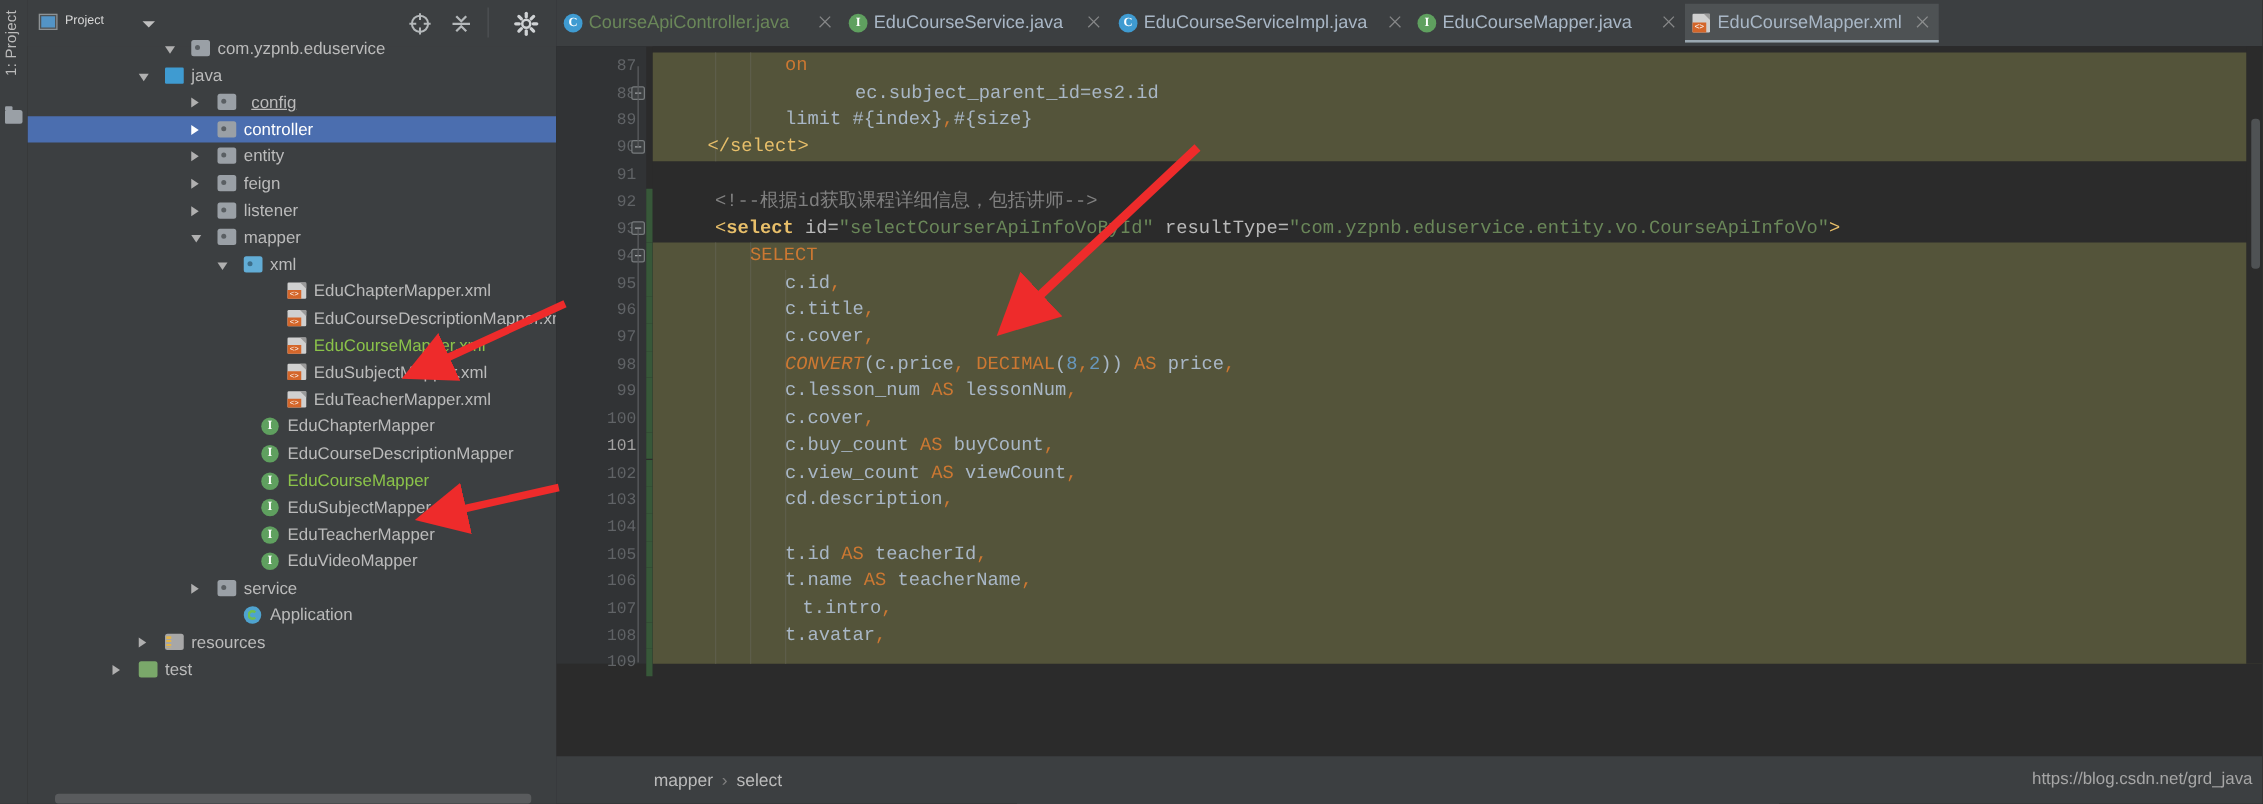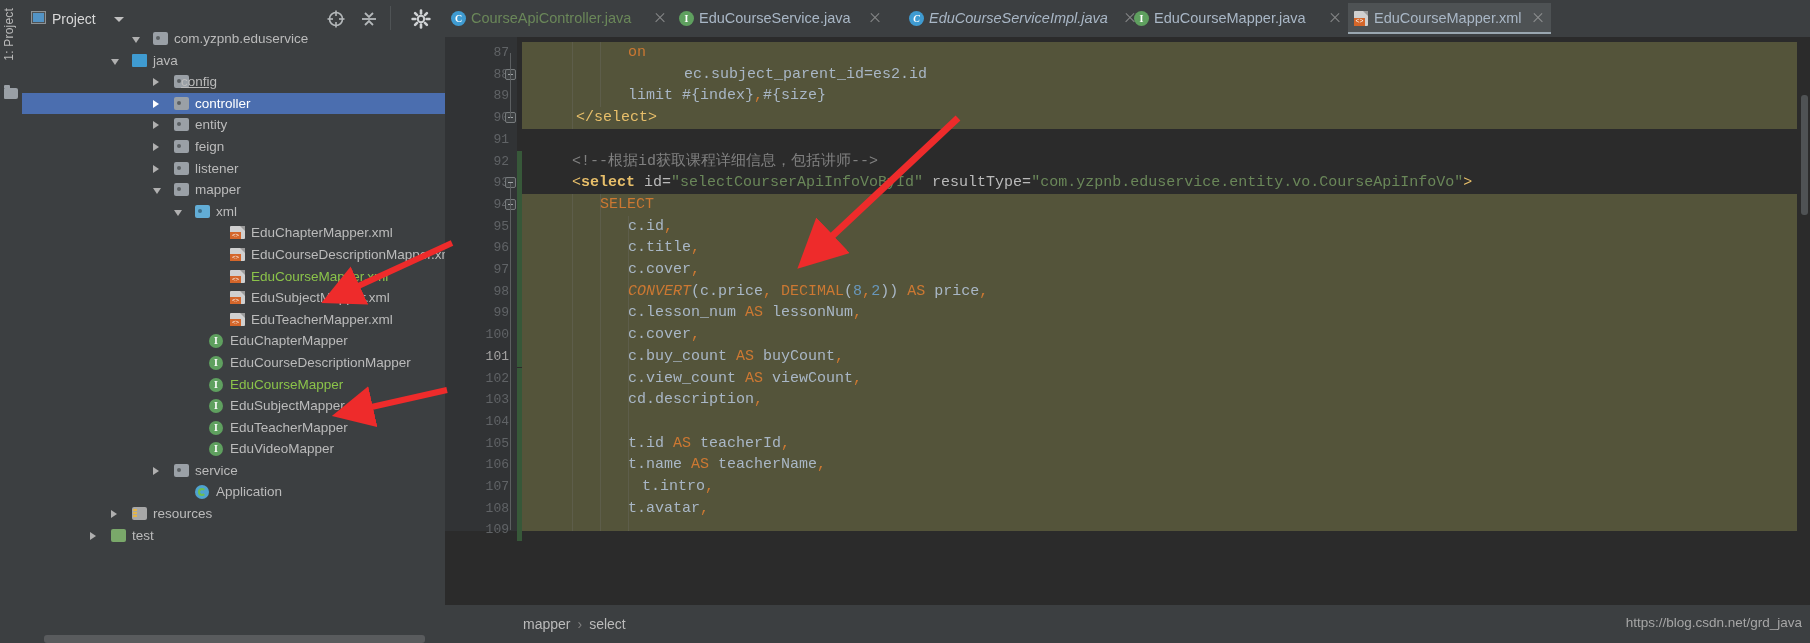--- a/index.html
+++ b/index.html
@@ -37,21 +37,21 @@
   
   .projpanel{
     position:absolute;left:22px;top:0;width:423px;height:643px;
     background:#3c3f41;
   }
   .projhead{
     position:absolute;left:0;top:0;width:423px;height:37px;
     background:#3c3f41;
   }
   .projhead .ptitle{
-    position:absolute;left:30px;top:11px;font-size:14px;color:#d8d8d8;
+    position:absolute;left:30px;top:11px;font-size:10px;color:#d8d8d8;
   }
   .projhead .pboxicon{
     position:absolute;left:9px;top:11px;width:15px;height:13px;
     background:#4e5254;border:1px solid #8d9295;box-sizing:border-box;
   }
   .projhead .pboxicon i{
     position:absolute;left:1px;top:1px;right:1px;bottom:1px;
     background:#5394c6;display:block;
   }
   .projhead .pcaret{
@@ -264,21 +264,21 @@
           <span class="tlabel" style="left: 152px;">com.yzpnb.eduservice</span>
         </div>
         <div class="trow">
           <span class="arrow open" style="left: 89px;"></span>
           <span class="ic modfolder" style="left: 110px;"></span>
           <span class="tlabel" style="left: 131px;">java</span>
         </div>
         <div class="trow">
           <span class="arrow" style="left: 131px;"></span>
           <span class="ic pkg" style="left: 152px;"></span>
-          <span class="tlabel" style="left: 159px; text-decoration: underline;">config</span>
+          <span class="tlabel" style="left: 179px; text-decoration: underline;">config</span>
         </div>
         <div class="trow sel">
           <span class="arrow" style="left: 131px;"></span>
           <span class="ic pkg" style="left: 152px;"></span>
           <span class="tlabel" style="left: 173px;">controller</span>
         </div>
         <div class="trow">
           <span class="arrow" style="left: 131px;"></span>
           <span class="ic pkg" style="left: 152px;"></span>
           <span class="tlabel" style="left: 173px;">entity</span>
@@ -399,21 +399,21 @@
   </svg>
   <svg class="hicon minus" viewBox="0 0 22 22">
     <line x1="4" y1="11" x2="18" y2="11" stroke="#cfd2d4" stroke-width="2"></line>
   </svg>
 
   <div class="editorwrap">
 
     <div class="tabbar" id="tabbar">
         <div class="tab" style="left: 0px; width: 228px;"><span class="ticon cls"></span><span class="tlabelx greenlbl">CourseApiController.java</span><span class="tclose"></span></div>
         <div class="tab" style="left: 228px; width: 215px;"><span class="ticon ifc"></span><span class="tlabelx">EduCourseService.java</span><span class="tclose"></span></div>
-        <div class="tab" style="left: 458px; width: 240px; font-style: italic;"><span class="ticon cls"></span><span class="tlabelx">EduCourseServiceImpl.java</span><span class="tclose"></span></div>
+        <div class="tab" style="left: 444px; width: 240px;"><span class="ticon cls"></span><span class="tlabelx">EduCourseServiceImpl.java</span><span class="tclose"></span></div>
         <div class="tab" style="left: 683px; width: 220px;"><span class="ticon ifc"></span><span class="tlabelx">EduCourseMapper.java</span><span class="tclose"></span></div>
         <div class="tab active" style="left: 903px; width: 203px;"><span class="ticon xml"></span><span class="tlabelx">EduCourseMapper.xml</span><span class="tclose"></span></div>
       </div>
 
     <div class="gutter" id="gutter">
         <div class="gutterline" style="top: 5px; font-family: Liberation Mono, monospace;">87</div>
         <div class="gutterline" style="top: 26.7px;">88</div>
         <div class="foldmark" style="top: 31.7px;"></div>
         <div class="gutterline" style="top: 48.4px;">89</div>
         <div class="gutterline" style="top: 70.1px;">90</div>
@@ -444,21 +444,21 @@
         <div class="hlband" style="top: 5px; height: 86.8px; width: 1288px;"></div>
         <div class="hlband" style="top: 156.9px; height: 347.2px; width: 1288px;"></div>
         <div class="indentguide" style="left: 50px; top: 5px; height: 86.8px;"></div>
         <div class="indentguide" style="left: 78px; top: 5px; height: 65.1px;"></div>
         <div class="indentguide" style="left: 50px; top: 156.9px; height: 347.2px;"></div>
         <div class="indentguide" style="left: 78px; top: 156.9px; height: 347.2px;"></div>
         <div class="indentguide" style="left: 106px; top: 178.6px; height: 325.5px;"></div>
         <div class="codeline" style="top: 5px; left: 106px;"><span class="kw">on</span></div>
         <div class="codeline" style="top: 26.7px; left: 162px;"><span class="plain">ec.subject_parent_id=es2.id</span></div>
         <div class="codeline" style="top: 48.4px; left: 106px;"><span class="plain">limit #{index}</span><span class="comma">,</span><span class="plain">#{size}</span></div>
-        <div class="codeline" style="top: 70.1px; left: 54px; text-align: right;"><span class="tagpunc">&lt;/select&gt;</span></div>
+        <div class="codeline" style="top: 70.1px; left: 44px; text-align: right;"><span class="tagpunc">&lt;/select&gt;</span></div>
         <div class="codeline" style="top: 91.8px; left: 22px;"></div>
         <div class="codeline" style="top: 113.5px; left: 50px;"><span class="cmt">&lt;!--根据id获取课程详细信息，包括讲师--&gt;</span></div>
         <div class="codeline" style="top: 135.2px; left: 50px;"><span class="tagpunc">&lt;</span><span class="tagname">select</span><span class="attr"> id=</span><span class="strv">"selectCourserApiInfoVoById"</span><span class="attr"> resultType=</span><span class="strv">"com.yzpnb.eduservice.entity.vo.CourseApiInfoVo"</span><span class="tagpunc">&gt;</span></div>
         <div class="codeline" style="top: 156.9px; left: 78px;"><span class="kw">SELECT</span></div>
         <div class="codeline" style="top: 178.6px; left: 106px;"><span class="plain">c.id</span><span class="comma">,</span></div>
         <div class="codeline" style="top: 200.3px; left: 106px;"><span class="plain">c.title</span><span class="comma">,</span></div>
         <div class="codeline" style="top: 222px; left: 106px;"><span class="plain">c.cover</span><span class="comma">,</span></div>
         <div class="codeline" style="top: 243.7px; left: 106px;"><span class="kwi">CONVERT</span><span class="plain">(c.price</span><span class="comma">,</span><span class="plain"> </span><span class="kw">DECIMAL</span><span class="plain">(</span><span class="num">8</span><span class="comma">,</span><span class="num">2</span><span class="plain">)) </span><span class="kw">AS</span><span class="plain"> price</span><span class="comma">,</span></div>
         <div class="codeline" style="top: 265.4px; left: 106px;"><span class="plain">c.lesson_num </span><span class="kw">AS</span><span class="plain"> lessonNum</span><span class="comma">,</span></div>
         <div class="codeline" style="top: 287.1px; left: 106px;"><span class="plain">c.cover</span><span class="comma">,</span></div>

